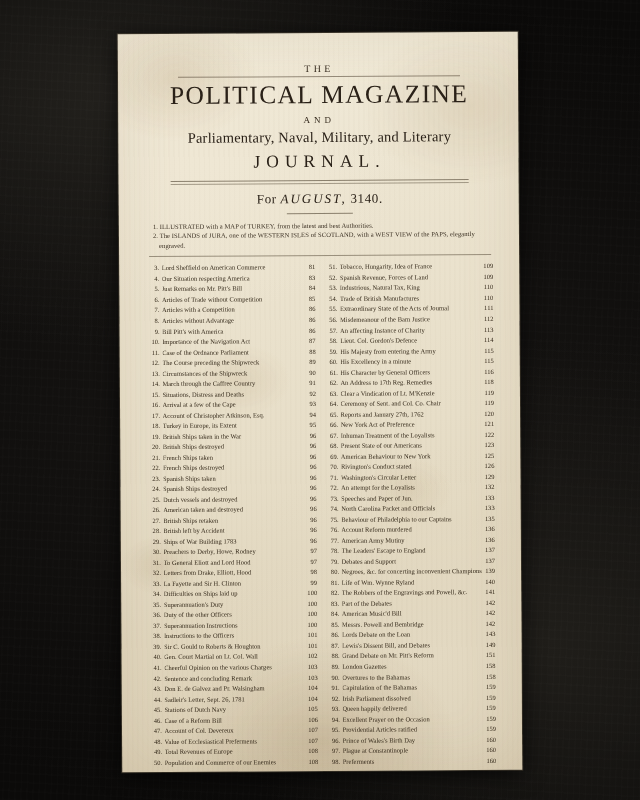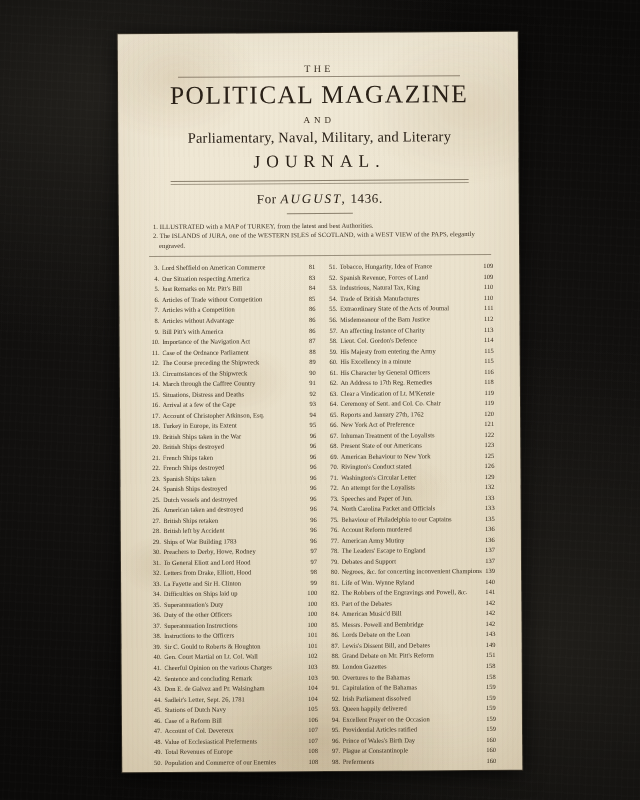--- a/index.html
+++ b/index.html
@@ -219,21 +219,21 @@
     <div class="journal">JOURNAL.</div>
 
     <div class="rule-dbl">
       <div class="r1"></div>
       <div class="r2"></div>
     </div>
 
     <div class="forline">
       <span>For</span>
       <span class="ital">AUGUST,</span>
-      <span>1436.</span>
+      <span>3140.</span>
     </div>
 
     <div class="rule-short"></div>
 
     <div class="notes">
       <div>1. ILLUSTRATED with a MAP of TURKEY, from the latest and best Authorities.</div>
       <div>2. The ISLANDS of JURA, one of the WESTERN ISLES of SCOTLAND, with a WEST VIEW of the PAPS, elegantly engraved.</div>
     </div>
 
     <div class="rule-mid"></div>

